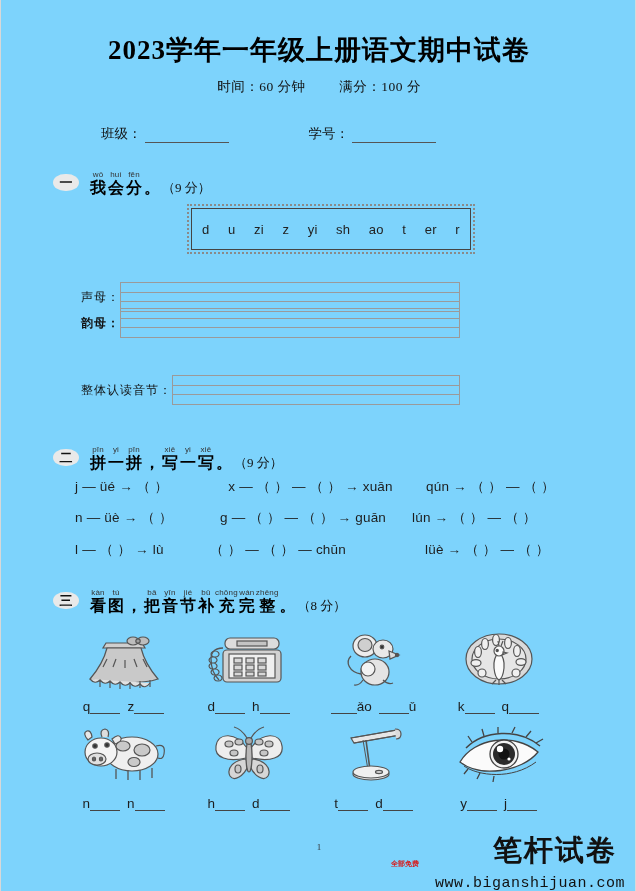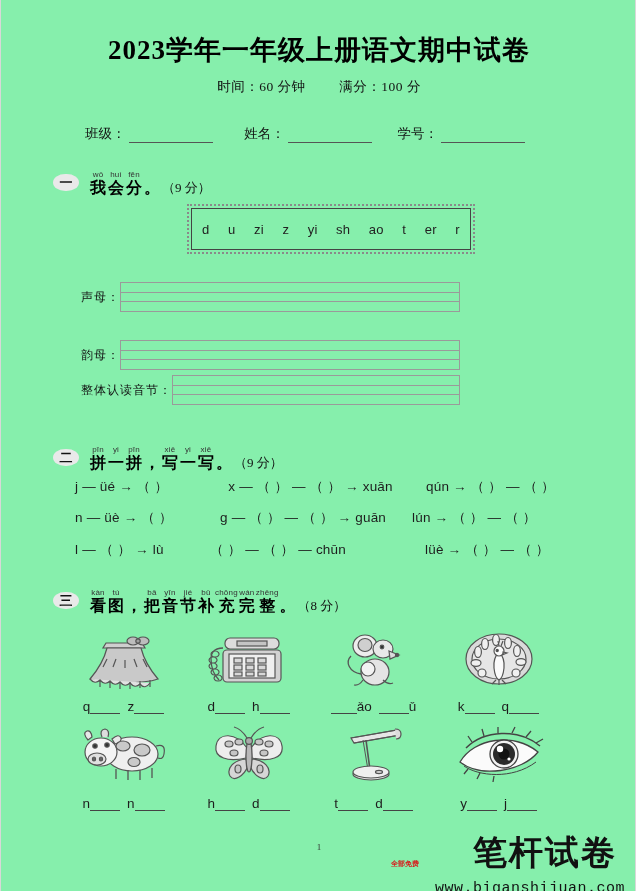--- a/index.html
+++ b/index.html
@@ -6,42 +6,42 @@
   html,body{margin:0;padding:0;background:#ffffff;}
   body{
     width:636px;height:891px;overflow:hidden;position:relative;
     font-family:"Liberation Serif", serif;
     color:#1a1a1a;
     -webkit-font-smoothing:antialiased;
   }
   
   #page{
     position:absolute;left:0;top:0;width:636px;height:891px;
-    background:#86efac;
+    background:#7dd3fc;
     box-sizing:border-box;
     border-left:1px solid #d8d8d8;
     border-right:1px solid #d8d8d8;
   }
   .sheet{position:absolute;left:0;top:0;width:636px;height:891px;}
 
   
   .title{
     position:absolute;left:0;right:0;top:32px;
     text-align:center;
     font-family:"Liberation Serif", serif;
     font-size:27px;font-weight:700;letter-spacing:1px;
     color:#000;
   }
   .meta{
     position:absolute;left:0;right:0;top:78px;
     text-align:center;font-size:13.5px;letter-spacing:.5px;color:#111;
   }
   .meta .gap{display:inline-block;width:26px;}
   .idline{
-    position:absolute;left:84px;top:125px;width:440px;
+    position:absolute;left:100px;top:125px;width:440px;
     font-size:13.5px;color:#111;
     display:flex;align-items:flex-end;
   }
   .idcell{display:flex;align-items:flex-end;}
   .idcell .lbl{white-space:nowrap;}
   .idcell .rule{
     display:inline-block;width:84px;border-bottom:1px solid #555;
     height:13px;margin-left:3px;
   }
   .sp1{width:44px;display:inline-block;}
@@ -142,21 +142,21 @@
   .blk .ul.sm{width:26px;}
 
   
   .pgnum{
     position:absolute;left:0;right:0;top:842px;text-align:center;
     font-size:9px;color:#333;font-family:"Liberation Serif", serif;
   }
   .wm{position:absolute;left:382px;top:836px;width:246px;}
   .wm .big{
     font-family:"Liberation Serif", serif;
-    font-size:34px;font-weight:700;color:#111;letter-spacing:2px;
+    font-size:29px;font-weight:700;color:#111;letter-spacing:2px;
     line-height:1;text-align:right;padding-right:12px;
   }
   .wm .url{
     font-family:"Liberation Mono", monospace;
     font-size:15px;color:#111;letter-spacing:.5px;text-align:right;
     padding-right:4px;margin-top:10px;
   }
   .wm .free{
     position:absolute;left:8px;top:24px;
     font-family:"Liberation Sans", sans-serif;
@@ -178,24 +178,20 @@
     <span class="gap"></span>
     <span>满分：100 分</span>
   </div>
 
   <div class="idline">
     <span class="idcell">
       <span class="lbl">班级：</span>
       <span class="rule"></span>
     </span>
     <span class="sp1"></span>
-    <span class="idcell">
-      <span class="lbl">姓名：</span>
-      <span class="rule"></span>
-    </span>
     <span class="sp2"></span>
     <span class="idcell">
       <span class="lbl">学号：</span>
       <span class="rule"></span>
     </span>
   </div>
 
   <div class="sec" style="top:168px;">
     <div class="secnum">一</div>
     <div class="sechead">
@@ -236,21 +232,21 @@
             <span>r</span>
           </div>
     </div>
   </div>
 
   <div class="staveblk" style="left:80px;top:282px;">
     <span class="stavelbl">声母：</span>
     <span class="stave" style="width:340px;"></span>
   </div>
 
-  <div class="staveblk" style="left:80px;top:340px;">
+  <div class="staveblk" style="left:80px;top:308px;font-weight:bold;">
     <span class="stavelbl">韵母：</span>
     <span class="stave" style="width:340px;"></span>
   </div>
 
   <div class="staveblk" style="left:80px;top:375px;">
     <span class="stavelbl">整体认读音节：</span>
     <span class="stave" style="width:288px;"></span>
   </div>
 
   <div class="sec" style="top:443px;">

